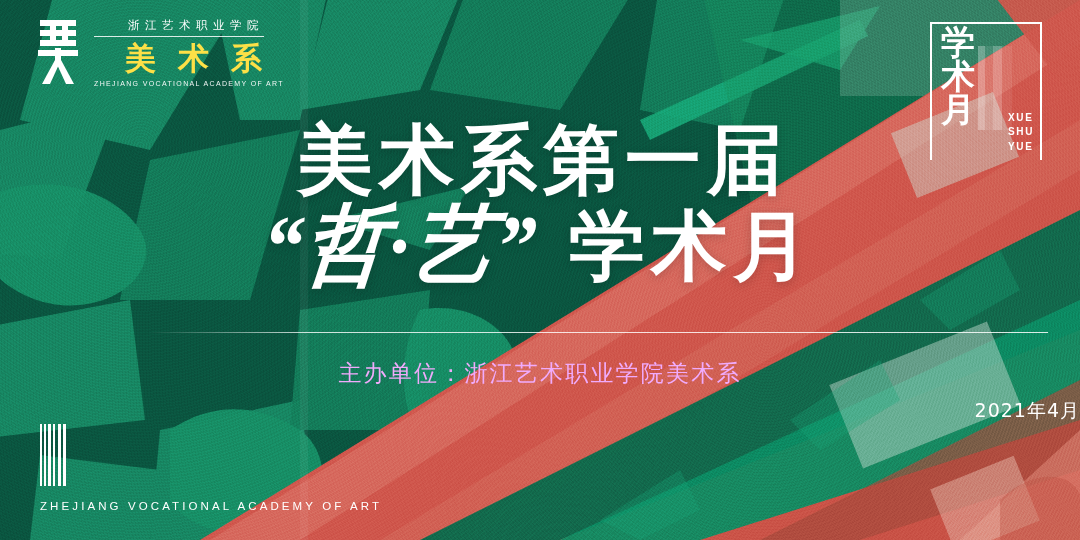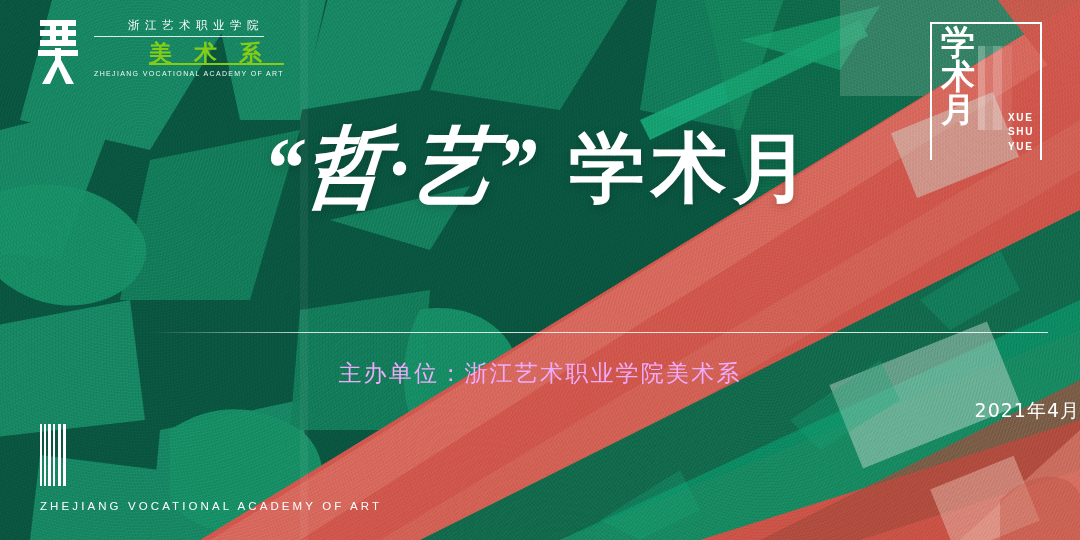--- a/index.html
+++ b/index.html
@@ -43,24 +43,23 @@
   .logo-cn-small {
     font-family:"Liberation Serif", serif;
     font-size:11.5px; letter-spacing:5.5px; color:#fff;
     white-space:nowrap; line-height:1;
     padding-bottom:4px;
     border-bottom:1px solid rgba(255,255,255,.85);
     width:170px;
   }
   .logo-cn-big {
     font-family:"Liberation Serif", serif;
-    font-weight:bold; font-size:23px; letter-spacing:22px;
-    line-height:1.25; color:#84cc16; white-space:nowrap;
+    font-weight:bold; font-size:31px; letter-spacing:22px;
+    line-height:1.25; color:#fde047; white-space:nowrap;
     margin-top:3px;
-    text-decoration:underline;
   }
   .logo-en {
     font-size:7px; letter-spacing:1.35px; color:#fff;
     white-space:nowrap; line-height:1; margin-top:2px;
     opacity:.95;
   }
 
   
   .badge {
     position:absolute; left:930px; top:22px;
@@ -296,20 +295,21 @@
       <span>月</span>
     </div>
     <div class="py">
       <span>XUE</span>
       <span>SHU</span>
       <span>YUE</span>
     </div>
   </div>
 
   <div class="title-block">
+    <div class="title-line1">美术系第一届</div>
     <div class="title-line2">
       <span class="quoted">“哲·艺”</span>
       <span class="line2-tail">学术月</span>
     </div>
   </div>
 
   <div class="host">主办单位：浙江艺术职业学院美术系</div>
   <div class="date">2021年4月</div>
 
   <div class="foot">

